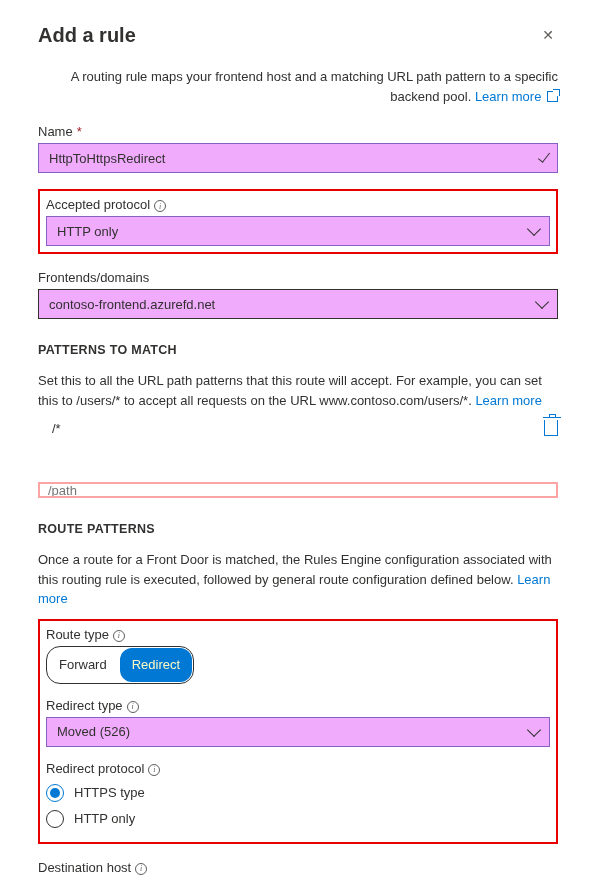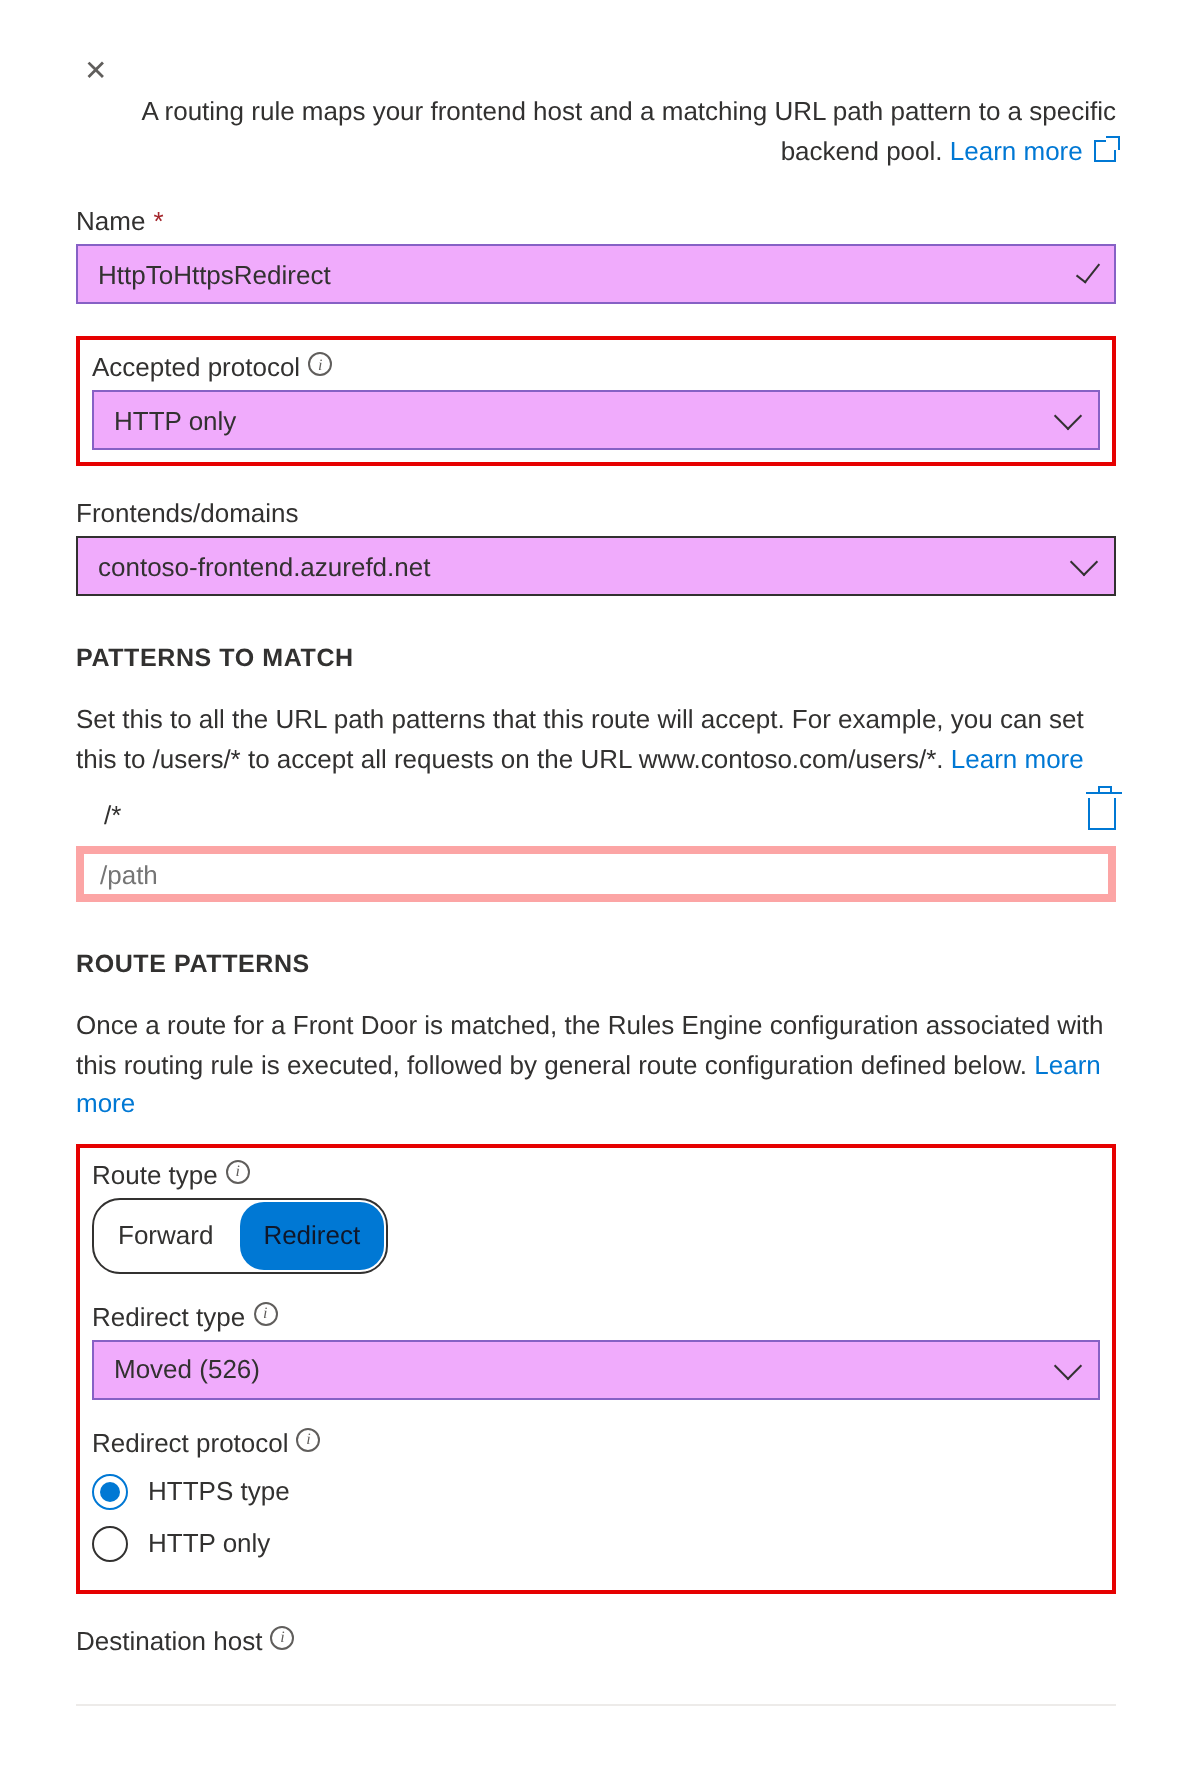--- a/index.html
+++ b/index.html
@@ -13,53 +13,54 @@
     background: #fff;
   }
   .header-row { display:flex; justify-content:space-between; align-items:flex-start; }
   h1 { font-size: 20px; font-weight: 600; margin: 0 0 20px 0; }
   .close-x { font-size: 14px; color:#605e5c; cursor:pointer; padding:4px; line-height:1; }
   .intro { color:#323130; line-height: 1.5; margin-bottom: 18px; text-align: right; }
   a.link { color:#0078d4; text-decoration:none; }
   .ext-icon { display:inline-block; width:11px; height:11px; border:1.3px solid #0078d4; position:relative; margin-left:2px; top:1px; }
   .ext-icon::after { content:""; position:absolute; width:6px; height:6px; border-top:1.3px solid #0078d4; border-right:1.3px solid #0078d4; top:-3px; right:-3px; background:#fff; }
   .field { margin-bottom: 16px; }
-  .label-row { display:flex; align-items:flex-start; gap:4px; margin-bottom:4px; color:#323130; }
+  .label-row { display:flex; align-items:flex-end; gap:4px; margin-bottom:4px; color:#323130; }
   .req { color:#a4262c; }
   .info-icon { width:12px; height:12px; border:1px solid #605e5c; border-radius:50%; display:inline-flex; align-items:center; justify-content:center; font-size:8px; color:#605e5c; font-style:italic; font-family: Georgia, serif; }
   .dropdown { position:relative; border:1px solid #323130; height:30px; display:flex; align-items:center; padding: 0 10px; background:#f0abfc; }
   .dropdown.purple { border-color:#8661c5; }
   .chev { position:absolute; right:10px; top:50%; width:10px; height:10px; border-right:1px solid #323130; border-bottom:1px solid #323130; transform: translateY(-70%) rotate(45deg); }
   .check { position:absolute; right:10px; top:50%; width:6px; height:12px; border-right:1.5px solid #323130; border-bottom:1.5px solid #323130; transform: translateY(-65%) rotate(38deg); }
   .hl-box { border:2px solid #e60000; padding:6px; margin-bottom:16px; }
   .section-title { font-weight:600; letter-spacing:0.3px; font-size:12.5px; margin: 24px 0 14px 0; }
   .pattern-row { display:flex; align-items:center; gap:10px; margin:8px 0; }
   .pattern-row .val { flex:1; padding-left:14px; }
   .trash { width:14px; height:16px; border:1.3px solid #0078d4; border-top:none; position:relative; cursor:pointer; }
   .trash::before { content:""; position:absolute; top:-3px; left:-2.5px; width:18px; height:2px; border-top:1.3px solid #0078d4; }
   .trash::after { content:""; position:absolute; top:-6px; left:4px; width:5px; height:2px; border:1.3px solid #0078d4; border-bottom:none; }
-  input.text { width:100%; height:28px; border:4px solid #fca5a5; padding:0 8px; font-family:inherit; font-size:13px; color:#605e5c; }
+  input.text { width:100%; height:16px; border:2px solid #fca5a5; padding:0 8px; font-family:inherit; font-size:13px; color:#605e5c;margin-top:38px; }
   .desc { color:#323130; line-height:1.5; margin-bottom:10px; }
   .pill-group { display:inline-flex; border:1px solid #323130; border-radius:14px; overflow:hidden; height:38px; align-items:stretch; }
   .pill { padding: 0 12px; display:flex; align-items:center; font-size:13px; cursor:pointer; }
-  .pill.sel { background:#0078d4; color:#0f172a; border-radius:12px; margin:1px; }
+  .pill.sel { background:#0078d4; color:#fef9c3; border-radius:12px; margin:1px; }
   .radio-row { display:flex; align-items:center; gap:10px; margin:8px 0; cursor:pointer; }
   .radio { width:18px; height:18px; border:1.3px solid #323130; border-radius:50%; display:flex; align-items:center; justify-content:center; }
   .radio.sel { border-color:#0078d4; }
   .radio.sel::after { content:""; width:10px; height:10px; background:#0078d4; border-radius:50%; }
   .divider { border-top:1px solid #edebe9; margin-top:24px; }
   .tight .field { margin-bottom:14px; }
   .tight .field:last-child { margin-bottom:2px; }
 </style>
 </head>
 <body>
 
 
 
 <div class="header-row">
+  <h1>Add a rule</h1>
   <div class="close-x">✕</div>
 </div>
 
 <div class="intro">
   <span>A routing rule maps your frontend host and a matching URL path pattern to a specific backend pool. </span><a class="link"><span>Learn more</span> <span class="ext-icon"></span></a>
 </div>
 
 <div class="field">
   <div class="label-row">
       <span>Name</span> 

